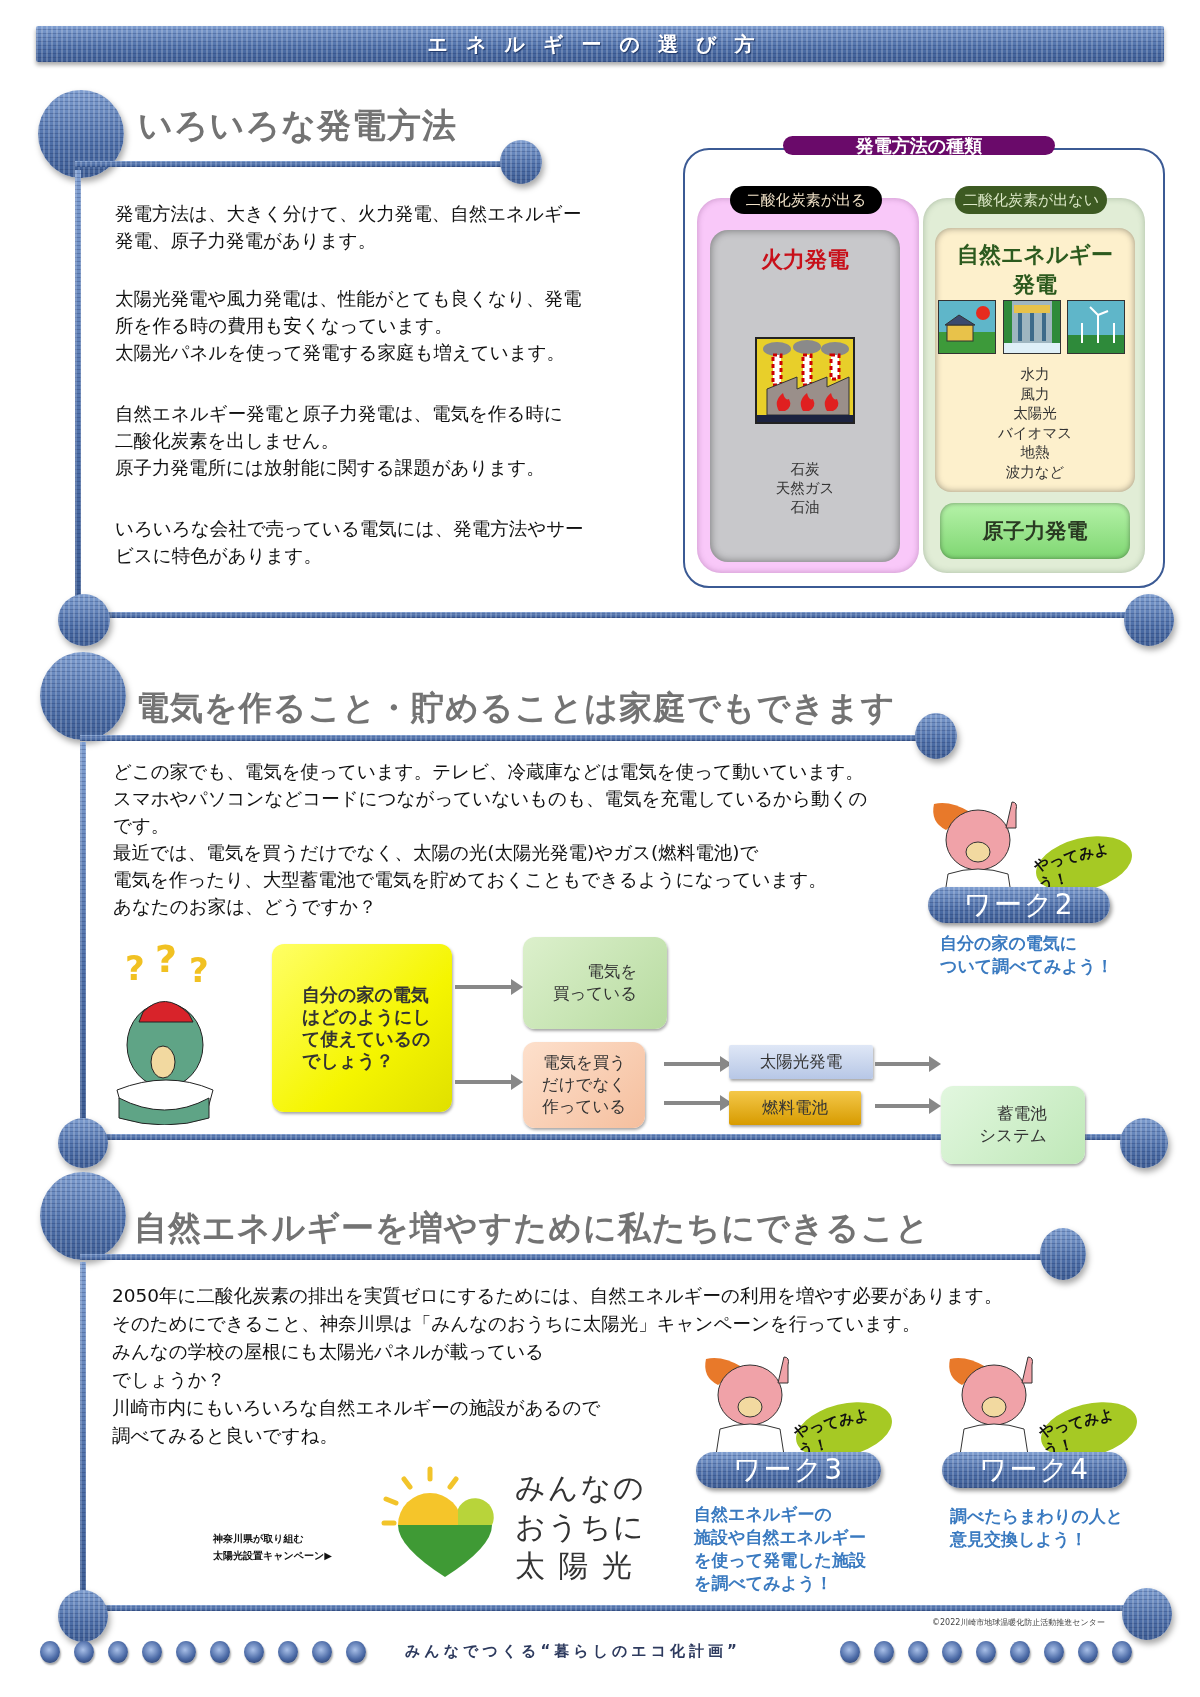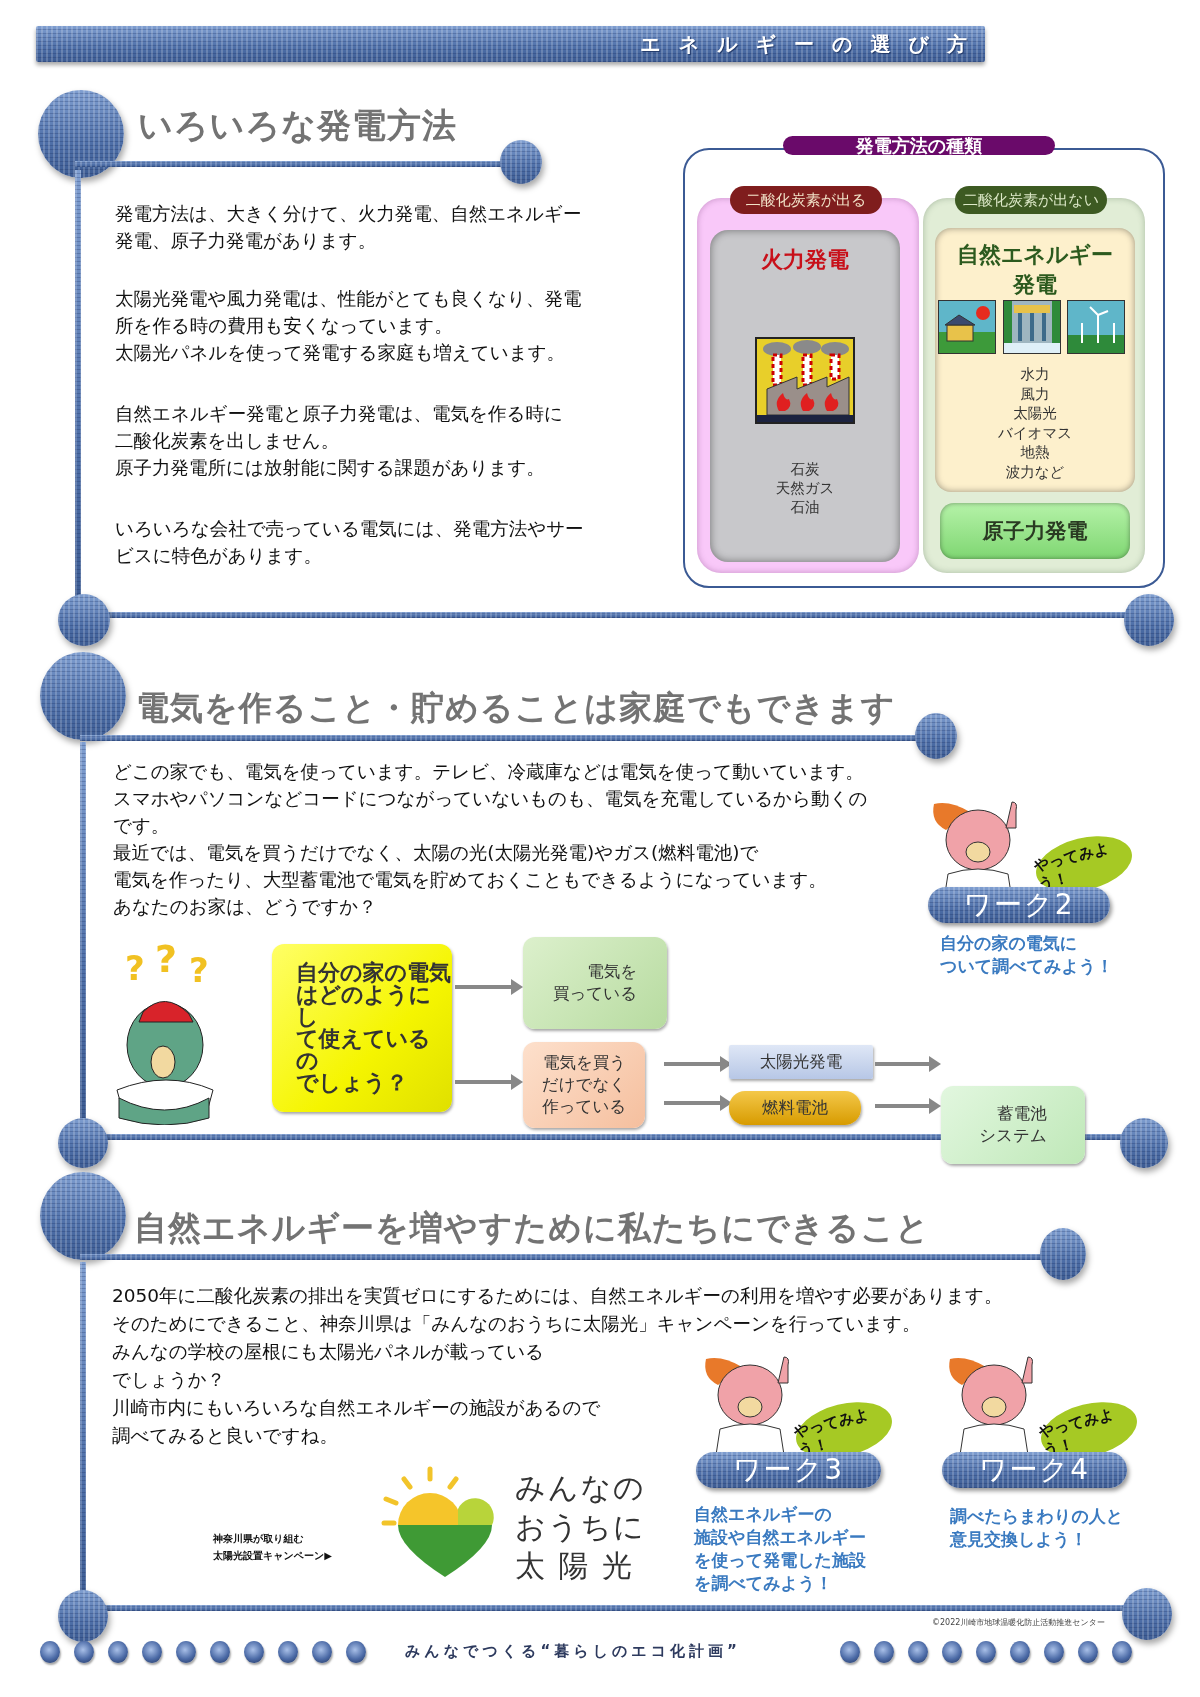--- a/index.html
+++ b/index.html
@@ -2,34 +2,34 @@
 <html><head>
 <meta charset="utf-8">
 <style>
 *{box-sizing:border-box;margin:0;padding:0}
 body{width:1200px;height:1697px;background:#fff;position:relative;overflow:hidden;font-family:"DejaVu Sans",sans-serif;color:#111}
 .denim{background:
  repeating-linear-gradient(90deg,rgba(255,255,255,.18) 0 2px,rgba(0,0,0,0) 2px 5px),
  repeating-linear-gradient(0deg,rgba(20,40,90,.25) 0 1px,rgba(0,0,0,0) 1px 4px),
  linear-gradient(180deg,#7f9ed0,#4e6fa8 60%,#3c5b92)}
 .abs{position:absolute}
-.topbar{left:36px;top:26px;width:949px;height:36px;border-radius:2px;box-shadow:0 3px 4px rgba(0,0,0,.35);display:flex;align-items:center;justify-content:flex-end}
+.topbar{left:36px;top:26px;width:1128px;height:36px;border-radius:2px;box-shadow:0 3px 4px rgba(0,0,0,.35);display:flex;align-items:center;justify-content:center}
 .topbar span{color:#fff;font-weight:bold;font-size:20px;letter-spacing:18px;text-shadow:1px 1px 1px #203766}
 .ball{border-radius:50%;box-shadow:2px 4px 6px rgba(0,0,0,.35)}
 .vline{width:6px}
 .hline{height:6px}
 .sec-title{font-weight:bold;font-size:34px;color:#737373;letter-spacing:1px;font-family:"DejaVu Sans",sans-serif}
 .body-text{font-family:"DejaVu Sans",sans-serif;font-size:18.5px;line-height:27px;color:#111;white-space:pre-line}
 
 .panel{left:683px;top:148px;width:482px;height:440px;border:2px solid #3b5a94;border-radius:26px;background:#fff}
 .panel-title{left:783px;top:136px;width:272px;height:19px;background:#6a0a6a;border-radius:16px;color:#fff;font-weight:bold;font-size:18px;display:flex;align-items:center;justify-content:center}
 .col-l{left:697px;top:198px;width:222px;height:375px;background:#f9c8f9;border-radius:24px;box-shadow:inset 0 0 6px rgba(120,60,120,.4)}
 .col-r{left:923px;top:198px;width:222px;height:375px;background:#e1edd6;border-radius:24px;box-shadow:inset 0 0 6px rgba(60,90,60,.35)}
 .tag{height:28px;border-radius:14px;color:#f1e2c8;font-size:15px;display:flex;align-items:center;justify-content:center}
-.tag-l{left:730px;top:186px;width:152px;background:#7f1d1d}
+.tag-l{left:730px;top:186px;width:152px;background:#000000}
 .tag-r{left:955px;top:186px;width:152px;background:#3d5a22;color:#dde9c8}
 .fire-box{left:710px;top:230px;width:190px;height:332px;background:#c8c8cb;border-radius:18px;box-shadow:inset 0 0 8px rgba(0,0,0,.45)}
 .fire-title{left:710px;top:245px;width:190px;text-align:center;color:#c8101a;font-weight:bold;font-size:22px}
 .fire-list{left:710px;top:460px;width:190px;text-align:center;font-size:14.5px;line-height:19px;color:#333;white-space:pre-line}
 .nat-box{left:935px;top:228px;width:200px;height:264px;background:#fdf0cc;border-radius:16px;box-shadow:inset 0 0 7px rgba(0,0,0,.4)}
 .nat-title{left:935px;top:240px;width:200px;text-align:center;color:#2c5a1e;font-weight:bold;font-size:22px;line-height:30px;white-space:pre-line}
 .nat-list{left:935px;top:365px;width:200px;text-align:center;font-size:14.5px;line-height:19.5px;color:#333;white-space:pre-line}
 .nuke{left:940px;top:503px;width:190px;height:56px;background:linear-gradient(#b5f2a8,#7fd672);border-radius:14px;box-shadow:inset 0 0 5px rgba(0,0,0,.4);display:flex;align-items:center;justify-content:center;font-weight:bold;font-size:21px;color:#2a3a22}
 .factory{left:755px;top:337px;width:100px;height:87px;background:#e8cf2a;border:2px solid #222}
 .pic{width:58px;height:54px;border:1px solid #333;top:300px}
@@ -171,35 +171,35 @@
     <text x="50" y="32" font-size="38" fill="#f1c122" font-weight="bold" font-family="DejaVu Sans">?</text>
     <text x="84" y="42" font-size="34" fill="#f1c122" font-weight="bold" font-family="DejaVu Sans">?</text>
     <ellipse cx="60" cy="105" rx="38" ry="42" fill="#5fa486" stroke="#222"></ellipse>
     <path d="M38 72 q22 -22 46 2 l4 8 h-54z" fill="#d8232a" stroke="#222"></path>
     <ellipse cx="58" cy="122" rx="12" ry="16" fill="#f2d9a0" stroke="#222"></ellipse>
     <path d="M12 150 q50 -20 96 0 l-6 22 h-84z" fill="#fff" stroke="#222"></path>
     <path d="M14 158 q46 24 90 0 l0 20 q-44 14 -90 0z" fill="#5fa486" stroke="#222"></path>
   </svg>
 </div>
 
-<div class="abs fbox" style="left:272px;top:944px;width:180px;height:168px;background:linear-gradient(135deg,#ffff66,#f5f500 60%,#e0e000);justify-content:flex-start;padding-left:24px;text-align:left;font-weight:bold;font-size:22px">自分の家の電気
+<div class="abs fbox" style="left:272px;top:944px;width:180px;height:168px;background:linear-gradient(135deg,#ffff66,#f5f500 60%,#e0e000);justify-content:flex-start;padding-left:30px;text-align:left;font-weight:bold;font-size:18px">自分の家の電気
 はどのようにし
 て使えているの
 でしょう？</div>
 <div class="abs arrow" style="left:455px;top:985px;width:60px"></div>
 <div class="abs arrow" style="left:455px;top:1080px;width:60px"></div>
 <div class="abs fbox" style="left:523px;top:937px;width:144px;height:92px;background:linear-gradient(135deg,#dcf0cc,#b7dba0)">電気を
 買っている</div>
 <div class="abs fbox" style="left:523px;top:1042px;width:122px;height:86px;background:linear-gradient(135deg,#fde0cc,#f5bf9e)">電気を買う
 だけでなく
 作っている</div>
 <div class="abs arrow" style="left:664px;top:1062px;width:60px"></div>
 <div class="abs arrow" style="left:664px;top:1101px;width:60px"></div>
 <div class="abs fbox" style="left:729px;top:1045px;width:144px;height:34px;background:linear-gradient(#dfe7f6,#b7c7e6);border-radius:2px">太陽光発電</div>
-<div class="abs fbox" style="left:729px;top:1091px;width:132px;height:34px;background:linear-gradient(#f4c84a,#d79b00);border-radius:16px">燃料電池</div>
+<div class="abs fbox" style="left:729px;top:1091px;width:132px;height:34px;background:linear-gradient(#f4c84a,#d79b00);border-radius:2px">燃料電池</div>
 <div class="abs arrow" style="left:875px;top:1062px;width:58px"></div>
 <div class="abs arrow" style="left:875px;top:1104px;width:58px"></div>
 <div class="abs fbox" style="left:941px;top:1086px;width:144px;height:78px;background:linear-gradient(135deg,#e2f7df,#bfe8b8)">蓄電池
 システム</div>
 
 <div class="abs ball denim" style="left:40px;top:1172px;width:86px;height:88px"></div>
 <div class="abs sec-title" style="left:134px;top:1206px;font-size:33px">自然エネルギーを増やすために私たちにできること</div>
 <div class="abs hline denim" style="left:80px;top:1254px;width:980px"></div>
 <div class="abs ball denim" style="left:1040px;top:1228px;width:46px;height:52px"></div>
 <div class="abs vline denim" style="left:80px;top:1262px;height:355px"></div>

